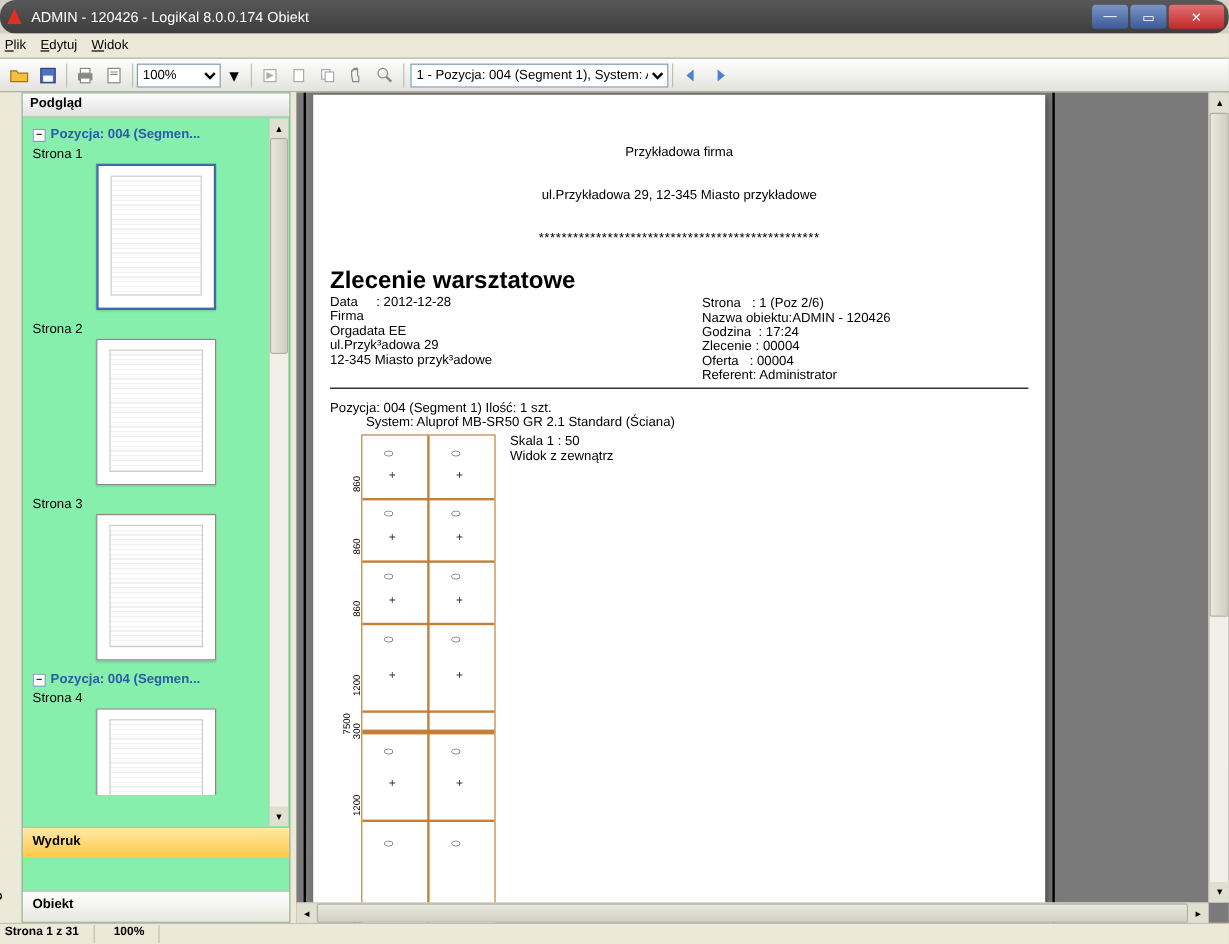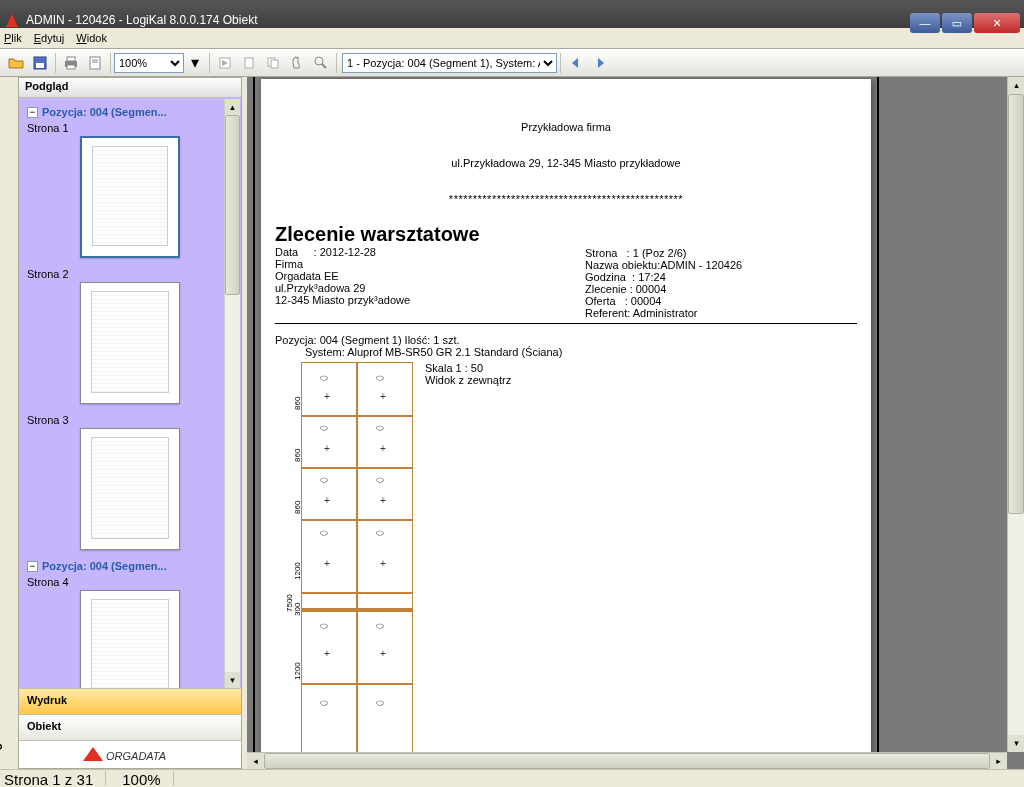--- a/index.html
+++ b/index.html
@@ -1,19 +1,19 @@
 <!DOCTYPE html>
 <html><head>
 <meta charset="utf-8">
 <style>
 * { box-sizing: border-box; margin: 0; padding: 0; font-family: Tahoma, Arial, sans-serif; }
 body { width: 1024px; height: 787px; overflow: hidden; background: #d4d0c8; }
 
 
-.titlebar { height: 28px; background: linear-gradient(#585858,#3d3d3d); display: flex; padding: 13px 4px; color: #fff; font-size: 12px; }
+.titlebar { height: 28px; background: linear-gradient(#585858,#3d3d3d); display: flex; align-items: center; padding: 0 4px; color: #fff; font-size: 12px; border-radius: 13px; }
 .titlebar .ticon { width: 16px; height: 16px; margin-right: 6px; }
 .titlebar .spacer { flex: 1; }
 .winbtn { width: 30px; height: 20px; margin-left: 2px; display: inline-flex; align-items: center; justify-content: center; border-radius: 3px; font-size: 11px; color: #fff; }
 .winbtn.min { background: linear-gradient(#7a95c4,#3d5a99); }
 .winbtn.max { background: linear-gradient(#7a95c4,#3d5a99); }
 .winbtn.close { background: linear-gradient(#e07070,#c22a2a); width: 46px; }
 
 
 .menubar { height: 21px; background: #ece9d8; display: flex; align-items: center; padding: 0 4px; border-bottom: 1px solid #aca899; font-size: 11px; }
 .menubar span { margin-right: 12px; cursor: default; }
@@ -24,37 +24,37 @@
 .tbtn { width: 22px; height: 22px; margin: 0 1px; display: inline-flex; align-items: center; justify-content: center; border: 1px solid transparent; border-radius: 2px; }
 .tsep { width: 1px; height: 20px; background: #c0c0b0; margin: 0 3px; }
 .zoom-sel { width: 70px; height: 20px; font-size: 11px; border: 1px solid #7f9db9; background: #fff; }
 .page-sel { width: 215px; height: 20px; font-size: 11px; border: 1px solid #7f9db9; background: #fff; margin-left: 2px; }
 .arrow { width: 20px; height: 20px; display: inline-flex; align-items: center; justify-content: center; }
 
 
 .content { display: flex; height: calc(787px - 28px - 21px - 28px - 18px); background: #ece9d8; }
 
 
-.sidebar { width: 224px; background: #c4b5fd; border: 1px solid #aca899; display: flex; flex-direction: column; position: relative; }
+.sidebar { width: 224px; background: #86efac; border: 1px solid #aca899; display: flex; flex-direction: column; position: relative; }
 .sbheader { height: 20px; background: linear-gradient(#fefefe,#e0e0e0); border-bottom: 1px solid #c0c0b0; font-size: 11px; font-weight: bold; padding: 2px 6px; }
 .thumbs { flex: 1; overflow-y: auto; padding: 4px 8px; position: relative; }
 .poslabel { color: #2a5caa; font-size: 11px; font-weight: bold; margin: 4px 0 2px; display: flex; align-items: center; }
 .poslabel .exp { width: 11px; height: 11px; border: 1px solid #7f9db9; display: inline-flex; align-items: center; justify-content: center; margin-right: 4px; font-size: 9px; line-height: 1; color: #333; background: #fff; }
 .thumb { text-align: left; margin: 4px 0 10px; }
 .thumb .tlabel { font-size: 11px; margin-bottom: 2px; }
 .thumb .tbox { width: 100px; height: 122px; margin: 0 auto; background: #fff; border: 1px solid #888; box-shadow: 0 1px 2px rgba(0,0,0,0.2); position: relative; }
 .thumb.sel .tbox { border: 2px solid #3a6ea5; }
 .thumb .tbox .tcontent { position: absolute; inset: 8px 10px 10px 10px; border: 1px solid #ccc; background: repeating-linear-gradient(#fefefe,#fefefe 3px,#f2f2f2 3px,#f2f2f2 4px); }
 .sbscroll { position: absolute; right: 1px; top: 21px; bottom: 80px; width: 16px; background: #f0f0e8; border-left: 1px solid #d0d0c0; }
 .sbscroll .sbup, .sbscroll .sbdown { height: 16px; background: #e0e0d0; text-align: center; font-size: 9px; line-height: 16px; }
 .sbscroll .sbtrack { position: absolute; top: 16px; bottom: 16px; left: 0; right: 0; }
 .sbscroll .sbthumb { position: absolute; top: 0; height: 180px; left: 0; right: 0; background: linear-gradient(90deg,#e8e8e0,#d0d0c0); border: 1px solid #b0b0a0; border-radius: 2px; }
 
 
-.sbpanel { height: 26px; border-top: 1px solid #c0c0b0; font-size: 11px; font-weight: bold; padding: 5px 8px; }
+.sbpanel { height: 26px; border-top: 1px solid #c0c0b0; font-size: 11px; font-weight: bold; padding: 5px 8px; margin-top: 27px; }
 .sbpanel.active { background: linear-gradient(#ffe8a6,#ffc848); }
 .sbpanel.inactive { background: linear-gradient(#fefefe,#e8e8e0); }
 .sbbrand { height: 28px; border-top: 1px solid #c0c0b0; background: #fff; display: flex; align-items: center; justify-content: center; }
 
 
 .split { width: 5px; background: #ece9d8; }
 
 
 .docview { flex: 1; background: #7a7a7a; padding: 0 6px; overflow: hidden; position: relative; display: flex; }
 .page { background: #fff; width: 610px; margin: 2px 0; box-shadow: 2px 2px 6px rgba(0,0,0,0.4); padding: 18px 14px; font-family: "Courier New", monospace; font-size: 11px; color: #000; }
@@ -85,21 +85,21 @@
 .mullion-v { position: absolute; top: 0; bottom: 0; width: 2px; background: #c38038; left: 54px; }
 .mullion-h { position: absolute; left: 0; right: 0; height: 2px; background: #c38038; }
 .mullion-h2 { position: absolute; left: 0; right: 0; height: 4px; background: #c38038; }
 .mark { position: absolute; font-size: 9px; color: #333; }
 .dim-v { position: absolute; left: 0; top: 0; bottom: 0; width: 14px; }
 .dim-v .dtxt { position: absolute; font-size: 8px; transform: rotate(-90deg); transform-origin: left top; white-space: nowrap; }
 .dim-h { position: absolute; left: 16px; bottom: -26px; right: 0; height: 24px; font-size: 8px; }
 .dim-h .dtxt { position: absolute; }
 
 
-.status { height: 18px; background: #ece9d8; border-top: 1px solid #c0c0b0; font-size: 15px; padding: 1px 4px; display: flex; }
+.status { height: 18px; background: #ece9d8; border-top: 1px solid #c0c0b0; font-size: 10px; padding: 1px 4px; display: flex; font-weight: bold; }
 .status span { margin-right: 16px; border-right: 1px solid #c0c0b0; padding-right: 12px; }
 .contentwrap { display: flex; flex: 1; position: relative; padding-left: 18px; }
 
 .vertical-label { position: absolute; left: 2px; bottom: 4px; transform: rotate(-90deg); transform-origin: left bottom; font-size: 12px; font-weight: bold; white-space: nowrap; }
 .cross { font-size: 10px; }
 </style>
 </head>
 <body>
 
 <div class="titlebar">
@@ -235,26 +235,20 @@
     </div>
     <div class="sbscroll">
       <div class="sbup">▴</div>
       <div class="sbtrack">
           <div class="sbthumb"></div>
         </div>
       <div class="sbdown" style="position:absolute;bottom:0;left:0;right:0">▾</div>
     </div>
     <div class="sbpanel active">Wydruk</div>
     <div class="sbpanel inactive">Obiekt</div>
-    <div class="sbbrand">
-      <svg width="100" height="20" viewBox="0 0 100 20">
-          <polygon points="3,16 13,2 23,16" fill="#e03020"></polygon>
-          <text x="26" y="15" font-family="Arial" font-size="11" font-style="italic" fill="#333">ORGADATA</text>
-        </svg>
-    </div>
   </div>
 
   <div class="split"></div>
 
   <div class="docview">
     <div class="docborder-l"></div>
     <div class="page">
       <div class="ph-center">Przykładowa  firma</div>
       <div class="ph-center">ul.Przykładowa 29, 12-345 Miasto przykładowe</div>
       <div class="ph-center ph-stars">*************************************************</div>

